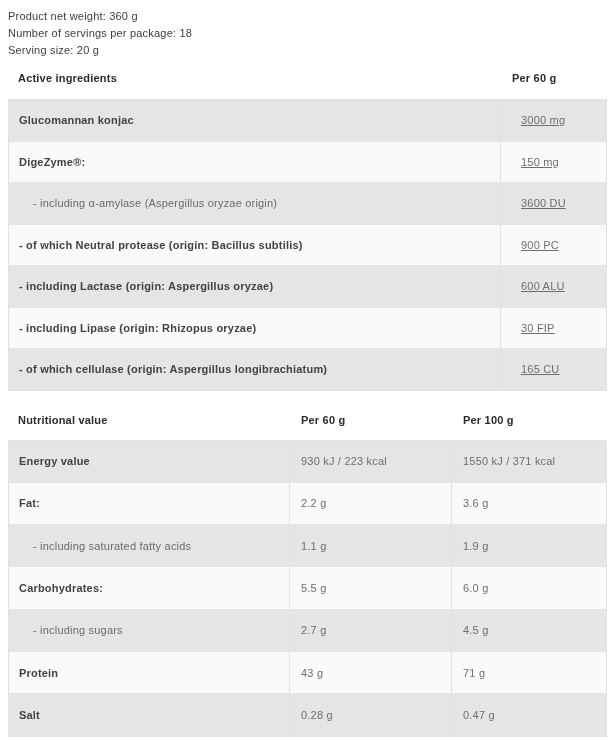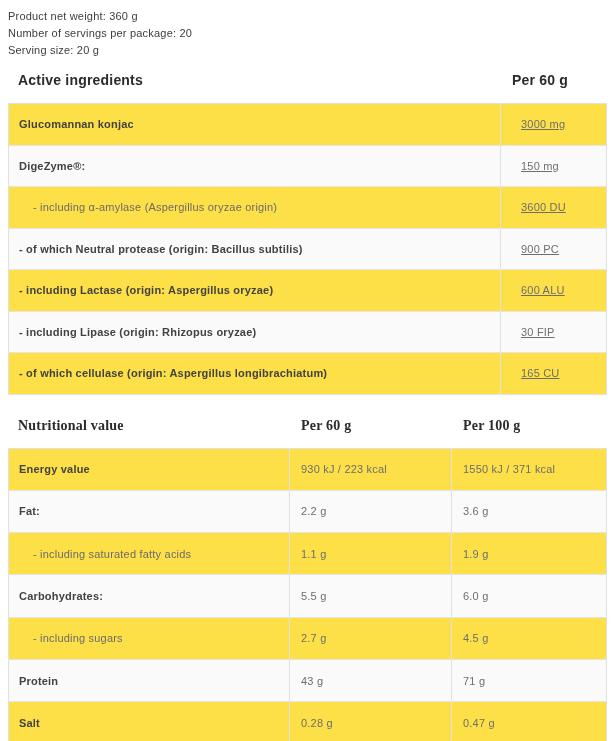--- a/index.html
+++ b/index.html
@@ -26,48 +26,47 @@
     font-size: 11px;
     line-height: 17px;
     color: #3d3d3d;
     letter-spacing: 0.2px;
   }
 
   
   .sec-head {
     display: grid;
     align-items: center;
-    font-size: 14px;
+    font-size: 11px;
     font-weight: bold;
     color: #2b2b2b;
     letter-spacing: 0.2px;
   }
   .sec-head-1 {
     grid-template-columns: 492px 107px;
     padding: 7px 0 15px 0;
   }
   .sec-head-2 {
     grid-template-columns: 281px 163px 155px;
     padding: 23px 0 14px 0;
-    font-family: Liberation Serif, serif;
   }
   .sec-head .hcell { padding-left: 10px; }
   .sec-head .hcell.val1 { padding-left: 12px; }
   .sec-head .hcell.val2 { padding-left: 11px; }
 
   
   .tbl {
     border: 1px solid #e1e1e1;
     width: 599px;
     box-sizing: border-box;
   }
   .row {
     display: grid;
     align-items: center;
-    background: #fde047;
+    background: #e5e5e5;
   }
   .row + .row { border-top: 1px solid #e5e5e5; }
   .row:nth-child(even) { background: #fafafa; }
 
   .t1 .row { grid-template-columns: 491px 106px; height: 40.5px; }
   .t2 .row { grid-template-columns: 280px 162px 155px; height: 41.3px; }
 
   .cell {
     font-size: 11px;
     letter-spacing: 0.2px;
@@ -95,21 +94,21 @@
   .t1 .cell.value { padding-left: 20px; text-decoration: underline; }
   .t2 .cell.value { padding-left: 11px; }
 </style>
 </head>
 <body>
 
 <div class="page">
 
   <div class="meta">
     <div class="meta-line">Product net weight: 360 g</div>
-    <div class="meta-line">Number of servings per package: 20</div>
+    <div class="meta-line">Number of servings per package: 18</div>
     <div class="meta-line">Serving size: 20 g</div>
   </div>
 
   <div class="sec-head sec-head-1">
     <div class="hcell">Active ingredients</div>
     <div class="hcell val1">Per 60 g</div>
   </div>
 
   <div class="tbl t1">
     <div class="row">

